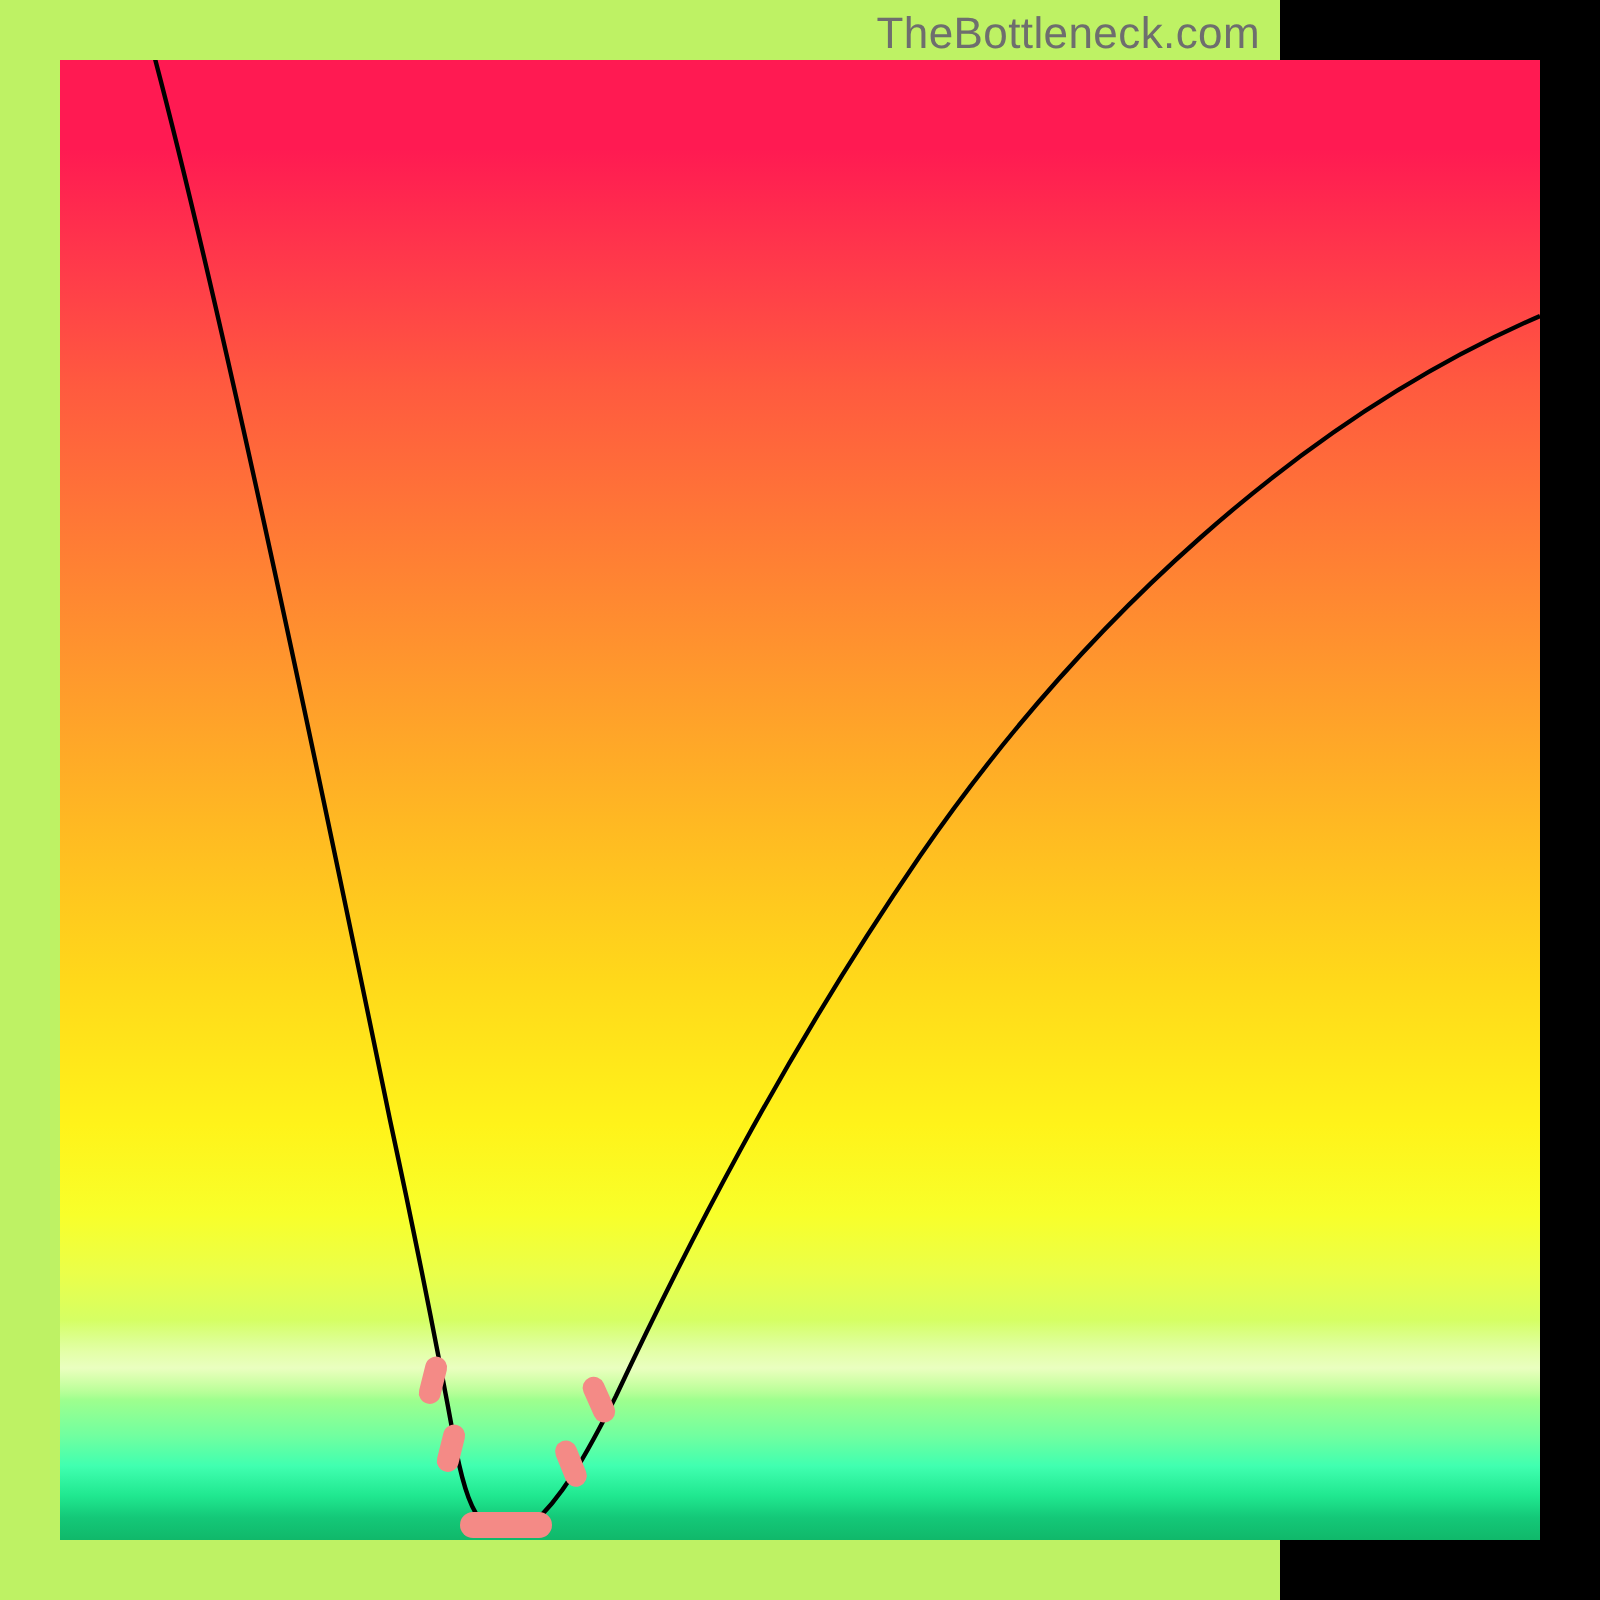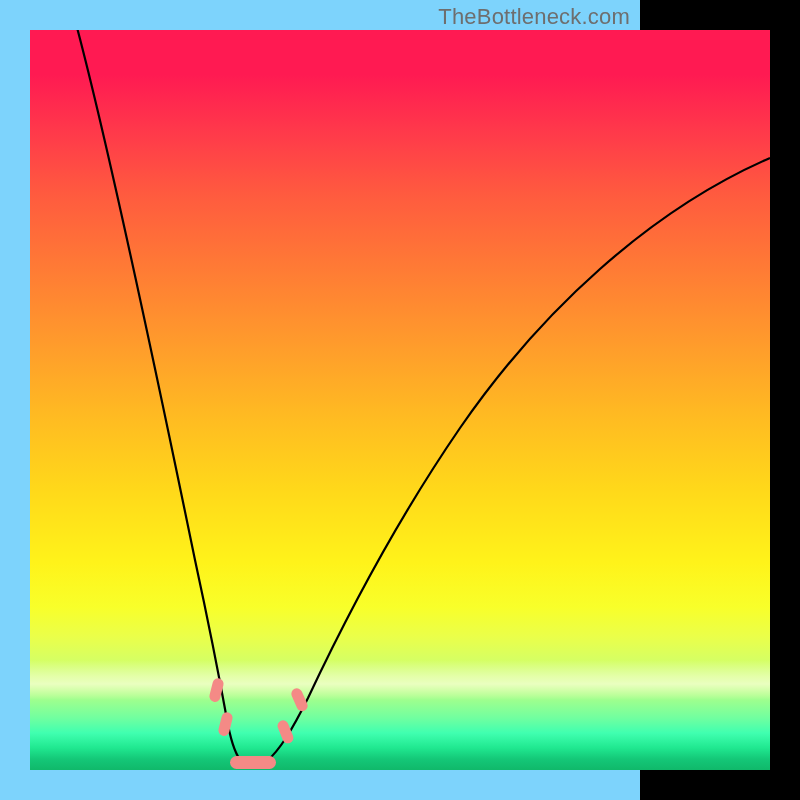--- a/index.html
+++ b/index.html
@@ -8,21 +8,21 @@
     width: 800px;
     height: 800px;
     overflow: hidden;
     background: #000;
     font-family: Arial, Helvetica, sans-serif;
   }
   .frame {
     position: relative;
     width: 640px;
     height: 800px;
-    background: #7dd3fc;
+    background: #bef264;
   }
   .watermark {
     position: absolute;
     top: 4px;
     right: 10px;
     color: #6e6e6e;
     font-size: 22px;
     font-weight: 400;
     letter-spacing: 0.2px;
     z-index: 10;

